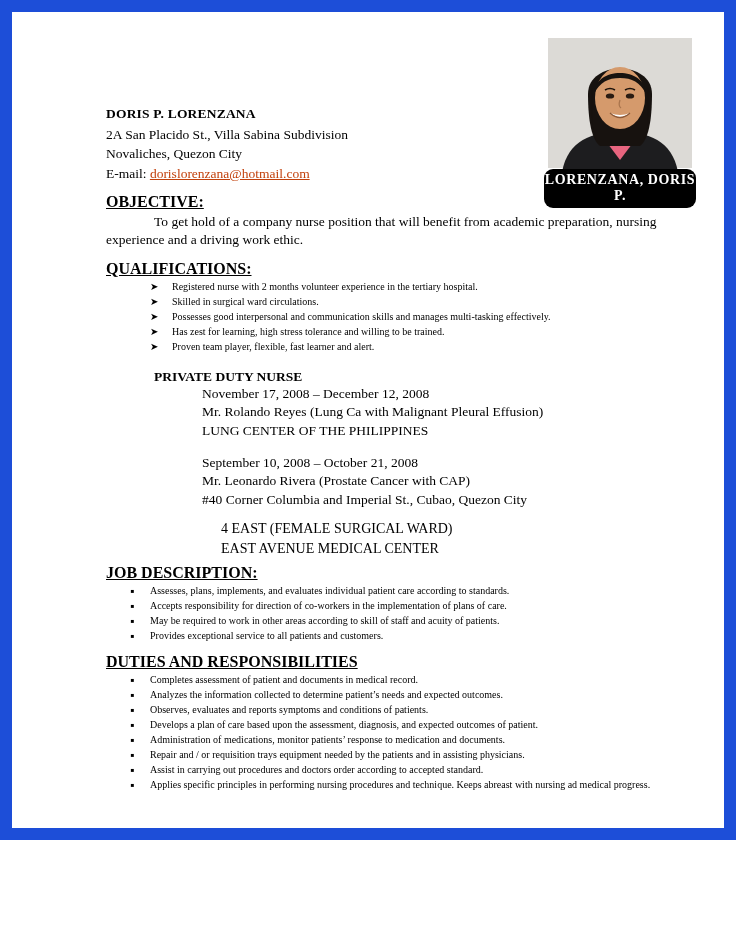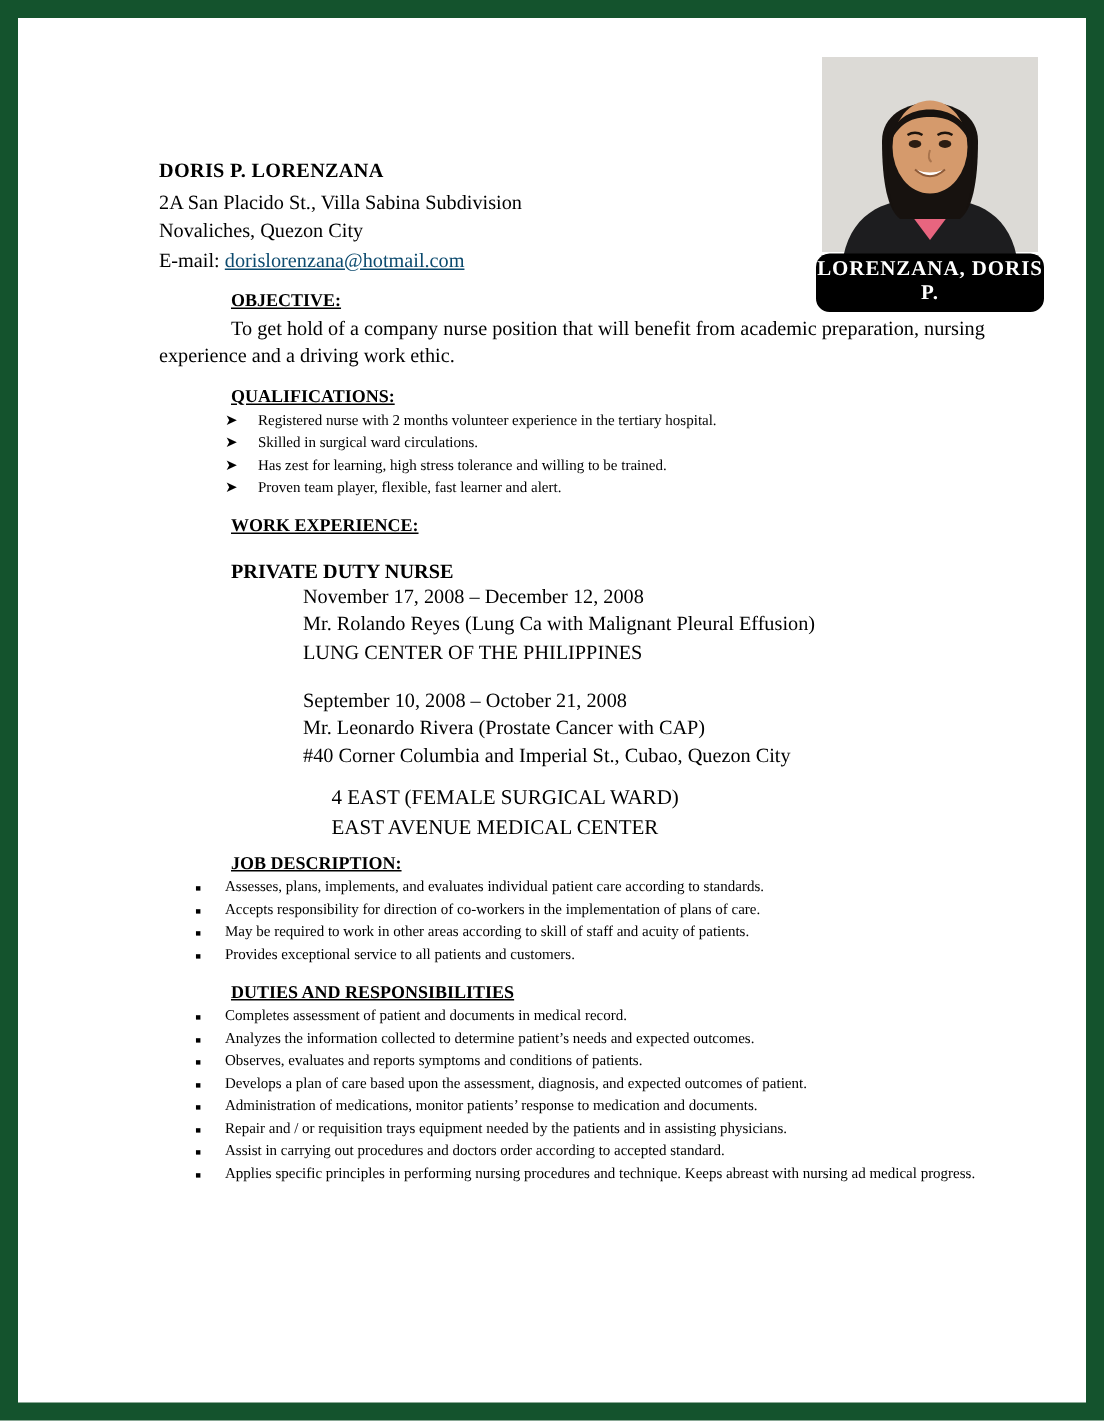--- a/index.html
+++ b/index.html
@@ -9,23 +9,23 @@
   body {
     width: 736px;
     height: 947px;
     background: #ffffff;
     font-family: "Liberation Serif", serif;
     overflow: hidden;
   }
   .page-frame {
     position: relative;
     width: 736px;
-    height: 947px;
+    height: 840px;
     box-sizing: border-box;
-    border: 12px solid #14532d;
+    border: 12px solid #1d4ed8;
     background: #ffffff;
   }
   .page-inner {
     position: absolute;
     inset: 6px;
     background: #ffffff;
     box-sizing: border-box;
     padding: 14px 40px 10px 88px;
   }
 
@@ -43,21 +43,21 @@
   .cand-name {
     font-weight: bold;
     font-size: 13.5px;
     letter-spacing: 0.2px;
     margin-bottom: 1px;
   }
   .cand-line { font-size: 13.5px; }
   .email-line { font-size: 13.5px; }
   .email-label { }
   .email-value {
-    color: #0c4a6e;
+    color: #c2410c;
     text-decoration: underline;
   }
   .photo-wrap {
     position: absolute;
     right: -18px;
     top: 4px;
     width: 152px;
   }
   .photo {
     width: 152px;
@@ -78,24 +78,23 @@
     border-radius: 9px;
     margin-top: -3px;
     position: relative;
     width: 152px;
   }
 
   
   .section { margin-top: 10px; }
   .section-title {
     font-weight: bold;
-    font-size: 12px;
+    font-size: 16px;
     text-decoration: underline;
     margin-bottom: 2px;
-    margin-left: 48px;
   }
   .para {
     font-size: 13.5px;
     line-height: 1.35;
     text-indent: 48px;
     font-family: Liberation Serif, serif;
   }
   ul {
     margin: 2px 0 0 0;
     padding: 0 0 0 44px;
@@ -204,27 +203,27 @@
     <div class="section">
       <div class="section-title">OBJECTIVE:</div>
       <div class="para">To get hold of a company nurse position that will benefit from academic preparation, nursing experience and a driving work ethic.</div>
     </div>
 
     <div class="section">
       <div class="section-title">QUALIFICATIONS:</div>
       <ul>
         <li class="arrow">Registered nurse with 2 months volunteer experience in the tertiary hospital.</li>
         <li class="arrow">Skilled in surgical ward circulations.</li>
+        <li class="arrow">Possesses good interpersonal and communication skills and manages multi-tasking effectively.</li>
         <li class="arrow">Has zest for learning, high stress tolerance and willing to be trained.</li>
         <li class="arrow">Proven team player, flexible, fast learner and alert.</li>
       </ul>
     </div>
 
     <div class="section">
-      <div class="section-title">WORK EXPERIENCE:</div>
 
       <div class="job-block">
         <div class="job-title"><span>PRIVATE DUTY NURSE</span><span class="normal"></span></div>
         <div class="job-lines">
           <div>November 17, 2008 – December 12, 2008</div>
           <div>Mr. Rolando Reyes (Lung Ca with Malignant Pleural Effusion)</div>
           <div>LUNG CENTER OF THE PHILIPPINES</div>
         </div>
         <div class="spacer-line"></div>
         <div class="job-lines">

